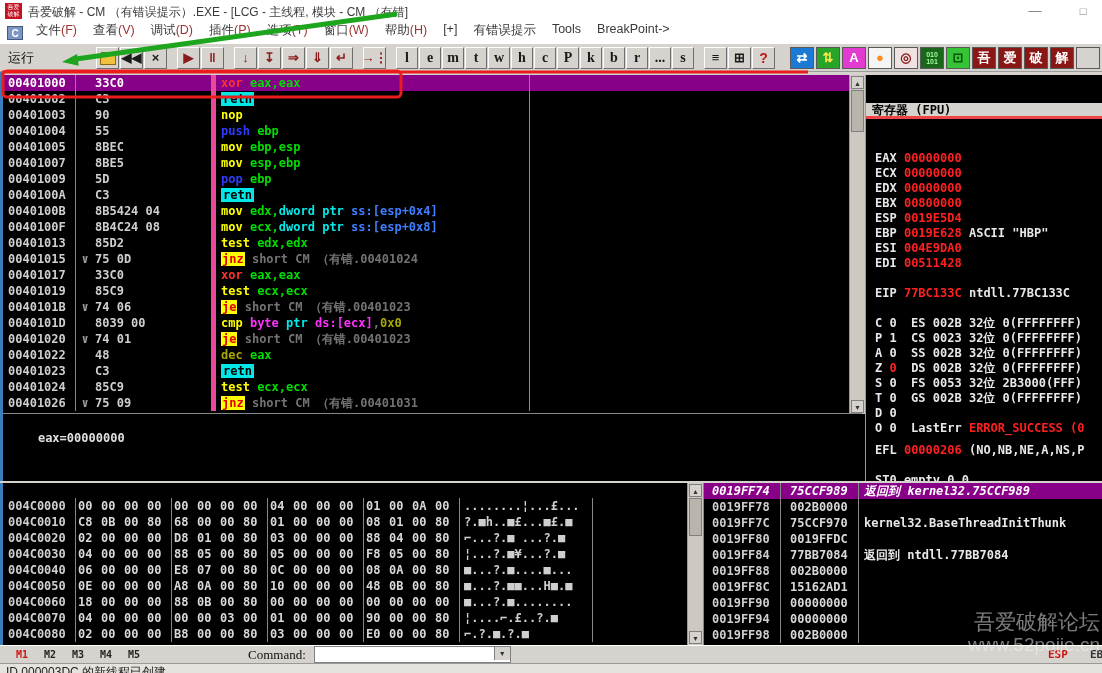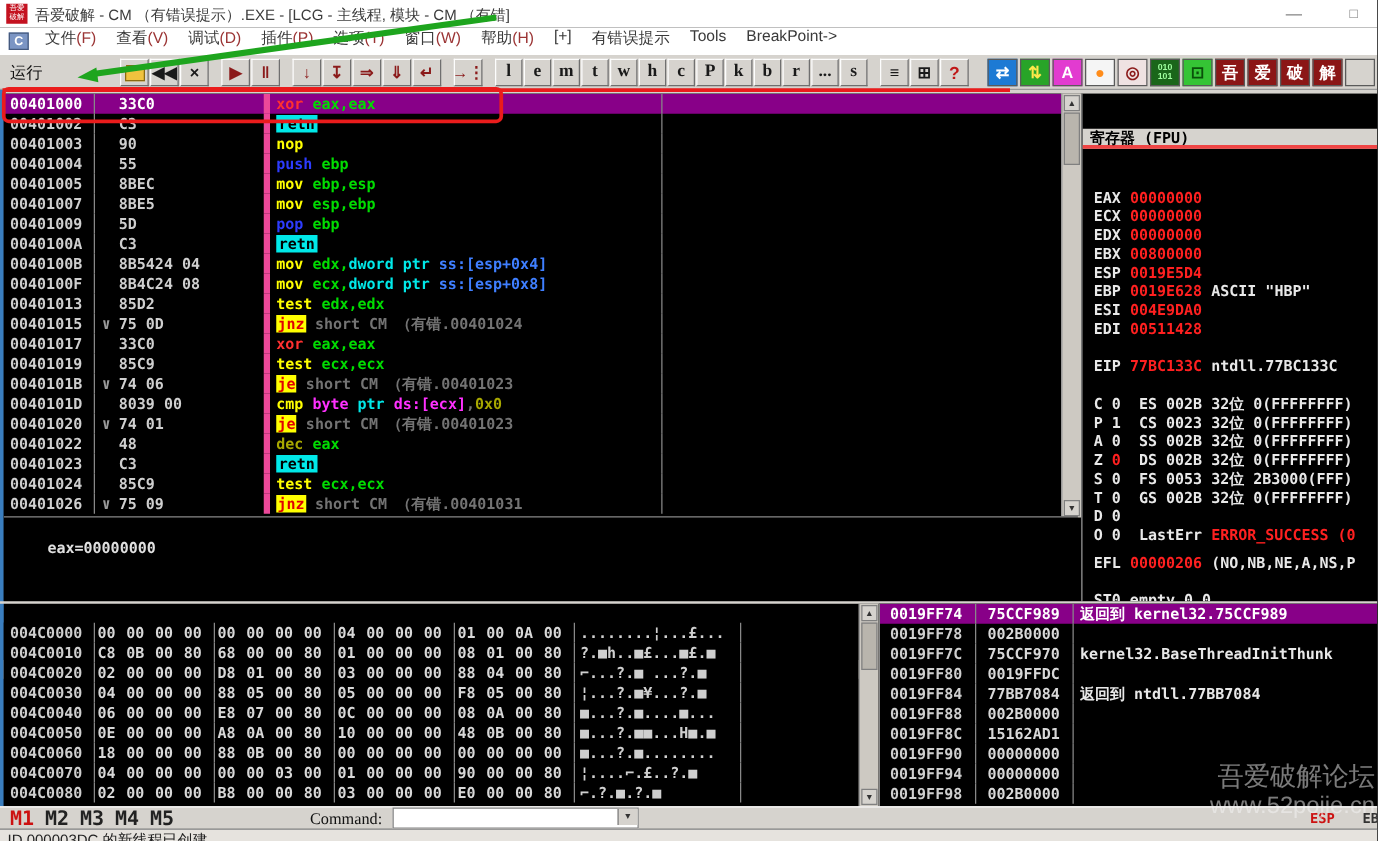--- a/index.html
+++ b/index.html
@@ -91,25 +91,25 @@
   .dump-sb{left:687px;top:483px;width:16px;height:162px;}
   .dis-sb{left:849px;top:75px;width:16px;height:339px;}
   
   .stack{position:absolute;left:703px;top:483px;width:399px;height:162px;background:#000;
         border-left:1px solid #888;box-sizing:border-box;overflow:hidden;}
   .srow{display:flex;height:16px;line-height:16px;}
   .srow.sel{background:#880088;}
   .sa{width:77px;padding-left:8px;color:#cfcfcf;border-right:1px solid #888;box-sizing:border-box;flex:none;}
   .sv{width:78px;padding-left:9px;color:#d8d8d8;border-right:1px solid #888;box-sizing:border-box;flex:none;}
   .sc{flex:1;padding-left:5px;color:#e8e8e8;overflow:hidden;}
-  .srow.sel .sa,.srow.sel .sv,.srow.sel .sc{color:#fff;}
+  .srow.sel .sa,.srow.sel .sv,.srow.sel .sc{color:#fff;font-style:italic;}
   
   .mbar{position:absolute;left:0;top:645px;width:1102px;height:18px;background:#d6d3ce;border-top:1px solid #fff;
         display:flex;align-items:center;box-sizing:border-box;}
-  .mitem{font-family:"DejaVu Sans Mono",monospace;font-weight:bold;font-size:16px;color:#222;width:28px;text-align:left;flex:none;}
+  .mitem{font-family:"DejaVu Sans Mono",monospace;font-weight:bold;font-size:10px;color:#222;width:28px;text-align:center;flex:none;}
   .mitem.first{color:#cc1111;}
   .cmd-label{margin-left:100px;font-family:"Liberation Serif",serif;font-size:13px;color:#111;flex:none;}
   .combo{margin-left:8px;width:195px;height:15px;background:#fff;border:1px solid #808080;position:relative;flex:none;}
   .combo-arr{position:absolute;right:0;top:0;width:15px;height:13px;background:#d6d3ce;border-left:1px solid #808080;
         font-size:7px;text-align:center;line-height:13px;color:#333;}
   .esp-btn{position:absolute;left:1048px;top:648px;font-family:"DejaVu Sans Mono",monospace;font-weight:bold;font-size:11px;color:#cc1111;}
   .ebp-btn{position:absolute;left:1090px;top:648px;font-family:"DejaVu Sans Mono",monospace;font-weight:bold;font-size:11px;color:#333;}
   .status{position:absolute;left:0;top:663px;width:1102px;height:10px;background:#e6e3de;border-top:1px solid #999;
         overflow:hidden;box-sizing:border-box;}
   .status-text{font-size:12px;color:#222;padding-left:6px;}

